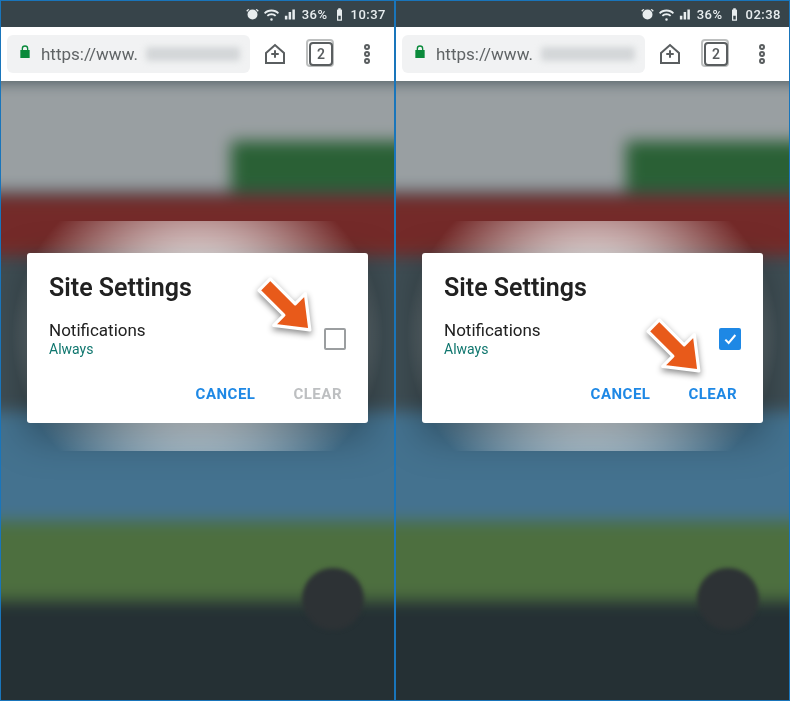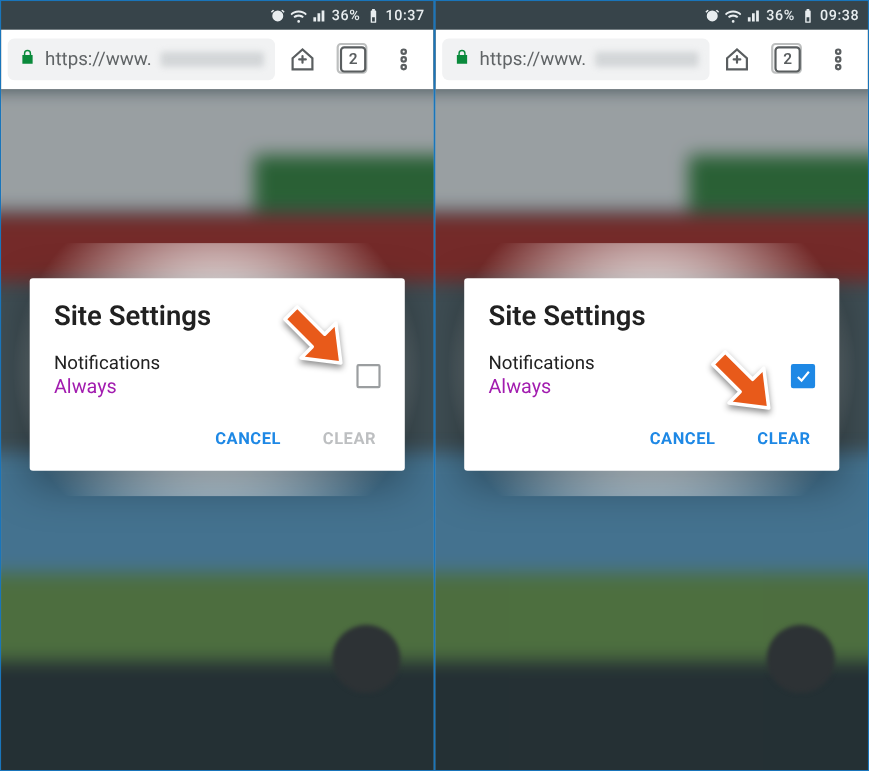--- a/index.html
+++ b/index.html
@@ -102,21 +102,21 @@
   }
   .dialog h2 {
     font-size:25px; font-weight:600; margin-bottom:18px;
   }
   .row {
     display:flex; align-items:center; justify-content:space-between;
     margin-bottom:18px;
   }
   .row .lbls { line-height:1.25; }
   .row .primary { font-size:17px; }
-  .row .secondary { font-size:18px; color:#a21caf; }
+  .row .secondary { font-size:14px; color:#0f766e; }
   .chk {
     width:22px; height:22px; border:2px solid #9b9ea0; border-radius:2px;
     display:flex; align-items:center; justify-content:center;
     background:#fff;
   }
   .chk.checked {
     background:#1e88e5; border-color:#1e88e5;
   }
   .chk.checked svg { width:16px; height:16px; stroke:#fff; stroke-width:3; fill:none; }
   .actions {
@@ -266,21 +266,21 @@
         <svg viewBox="0 0 24 24">
           <path d="M3 20h4v-6H3zm6 0h4V8H9zm6 0h4V4h-4z"></path>
         </svg>
       </span>
     <span class="txt">36%</span>
     <span class="ico">
         <svg viewBox="0 0 24 24">
           <path d="M15 4h-1V2h-4v2H9a1 1 0 00-1 1v16a1 1 0 001 1h6a1 1 0 001-1V5a1 1 0 00-1-1zm-1 16h-4v-6h4z"></path>
         </svg>
       </span>
-    <span class="txt">09:38</span>
+    <span class="txt">02:38</span>
   </div>
 
   <div class="omnibar">
     <div class="url-pill">
       <span class="lock"><svg viewBox="0 0 24 24">
             <path d="M17 9V7a5 5 0 00-10 0v2H5v12h14V9zm-8 0V7a3 3 0 016 0v2z"></path>
           </svg></span>
       <span class="url-scheme">https://www.</span>
       <span class="blurred"></span>
     </div>

